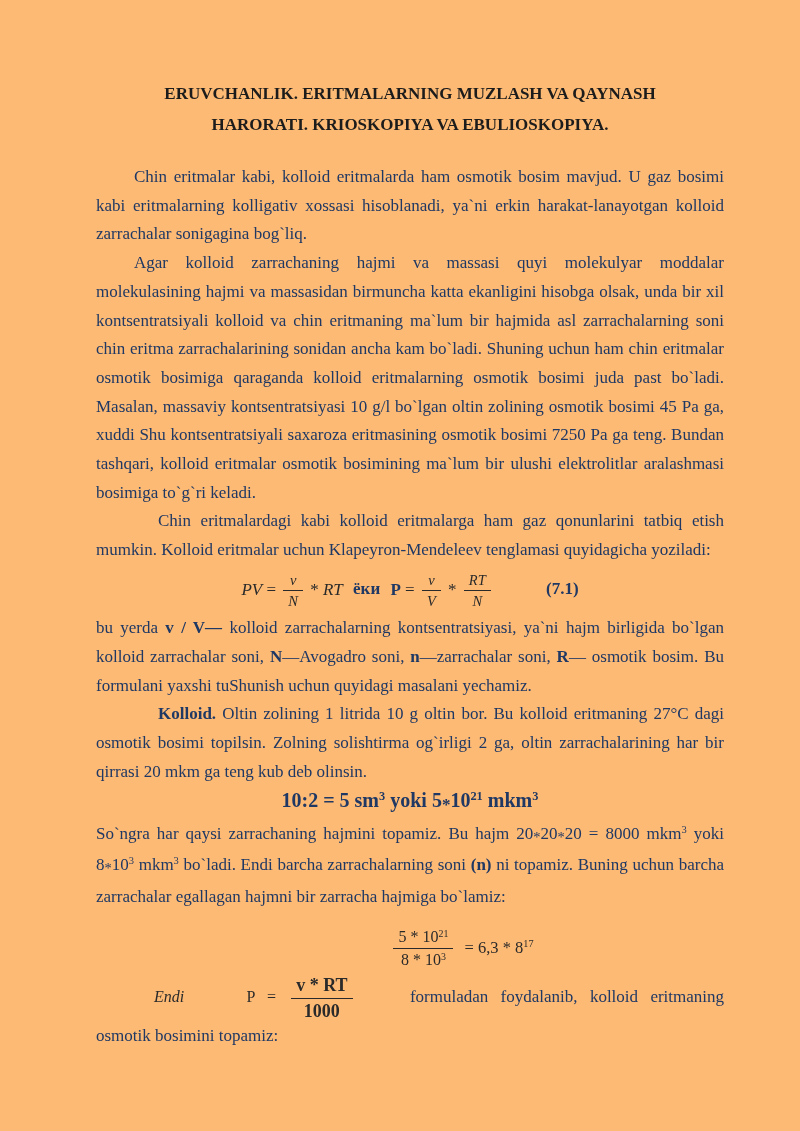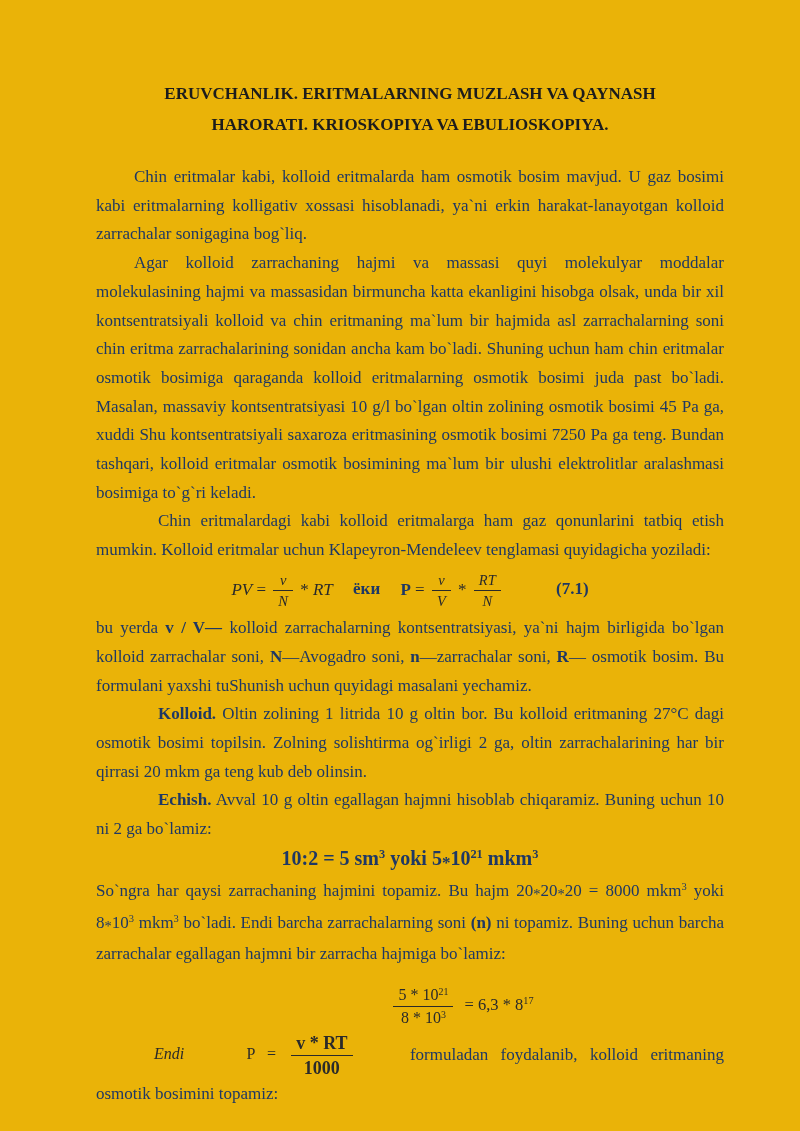--- a/index.html
+++ b/index.html
@@ -1,20 +1,20 @@
 <!DOCTYPE html>
 <html><head>
 <meta charset="utf-8">
 <style>
   * { margin:0; padding:0; box-sizing:border-box; }
   html,body { background:#e9e9e9; }
   .page {
     width:800px; height:1131px;
     margin:0 auto;
-    background:#eab308;
+    background:#fdba74;
     font-family:"Liberation Serif","DejaVu Serif",serif;
     color:#1f3864;
     padding:78px 76px 40px 96px;
     overflow:hidden;
   }
   .title {
     text-align:center;
     color:#1c1c1c;
     font-weight:bold;
     font-size:17px;
@@ -47,21 +47,21 @@
   .frac {
     display:inline-block;
     vertical-align:middle;
     text-align:center;
     font-size:14.5px;
     line-height:1.25;
     margin:0 3px;
   }
   .frac .num { display:block; border-bottom:1.2px solid currentColor; padding:0 5px 1px 5px; }
   .frac .den { display:block; padding:1px 5px 0 5px; }
-  .yoki { font-weight:bold; color:#1f3864; margin:0 16px; }
+  .yoki { font-weight:bold; color:#1f3864; margin:0 6px; }
   .eq-p { font-weight:bold; color:#1f3864; }
   .eq-num-label { font-weight:bold; color:#1f3864; margin-left:48px; }
 
   .center-bold {
     text-align:center;
     font-weight:bold;
     font-size:20px;
     line-height:28.7px;
   }
 
@@ -120,21 +120,20 @@
     <span class="frac"><span class="num mi">v</span><span class="den mi">V</span></span>
     <span>*</span>
     <span class="frac"><span class="num mi">RT</span><span class="den mi">N</span></span>
     <span class="eq-num-label">(7.1)</span>
   </div>
 
   <p class="body"><span class="run-n">bu yerda </span><span class="run-b">v / V—</span><span class="run-n"> kolloid zarrachalarning kontsentratsiyasi, ya`ni hajm birligida bo`lgan kolloid zarrachalar soni, </span><span class="run-b">N</span><span class="run-n">—Avogadro soni, </span><span class="run-b">n</span><span class="run-n">—zarrachalar soni, </span><span class="run-b">R</span><span class="run-n">— osmotik bosim. Bu formulani yaxshi tuShunish uchun quyidagi masalani yechamiz.</span></p>
 
   <p class="body ind2"><span class="run-b">Kolloid.</span><span class="run-n"> Oltin zolining 1 litrida 10 g oltin bor. Bu kolloid eritmaning 27°C dagi osmotik bosimi topilsin. Zolning solishtirma og`irligi 2 ga, oltin zarrachalarining har bir qirrasi 20 mkm ga teng kub deb olinsin.</span></p>
 
-  <p class="body ind2"><span class="run-b">Echish.</span><span class="run-n"> Avval 10 g oltin egallagan hajmni hisoblab chiqaramiz. Buning uchun 10 ni 2 ga bo`lamiz:</span></p>
 
   <div class="center-bold"><span class="run-b">10:2 = 5 sm</span><span class="run-bsup">3</span><span class="run-b"> yoki 5</span><span class="run-bast">*</span><span class="run-b">10</span><span class="run-bsup">21</span><span class="run-b"> mkm</span><span class="run-bsup">3</span></div>
 
   <p class="body"><span class="run-n">So`ngra har qaysi zarrachaning hajmini topamiz. Bu hajm 20</span><span class="run-ast">*</span><span class="run-n">20</span><span class="run-ast">*</span><span class="run-n">20 = 8000 mkm</span><span class="run-sup">3</span><span class="run-n"> yoki 8</span><span class="run-ast">*</span><span class="run-n">10</span><span class="run-sup">3</span><span class="run-n"> mkm</span><span class="run-sup">3</span><span class="run-n"> bo`ladi. Endi barcha zarrachalarning soni </span><span class="run-b">(n)</span><span class="run-n"> ni topamiz. Buning uchun barcha zarrachalar egallagan hajmni bir zarracha hajmiga bo`lamiz:</span></p>
 
   <div class="frac-block">
     <span class="frac"><span class="num"><span>5 * 10</span><span class="run-sup">21</span></span><span class="den"><span>8 * 10</span><span class="run-sup">3</span></span></span>
     <span class="rhs"><span>=</span> <span>6,3 * 8</span><span class="run-sup">17</span></span>
   </div>
 

